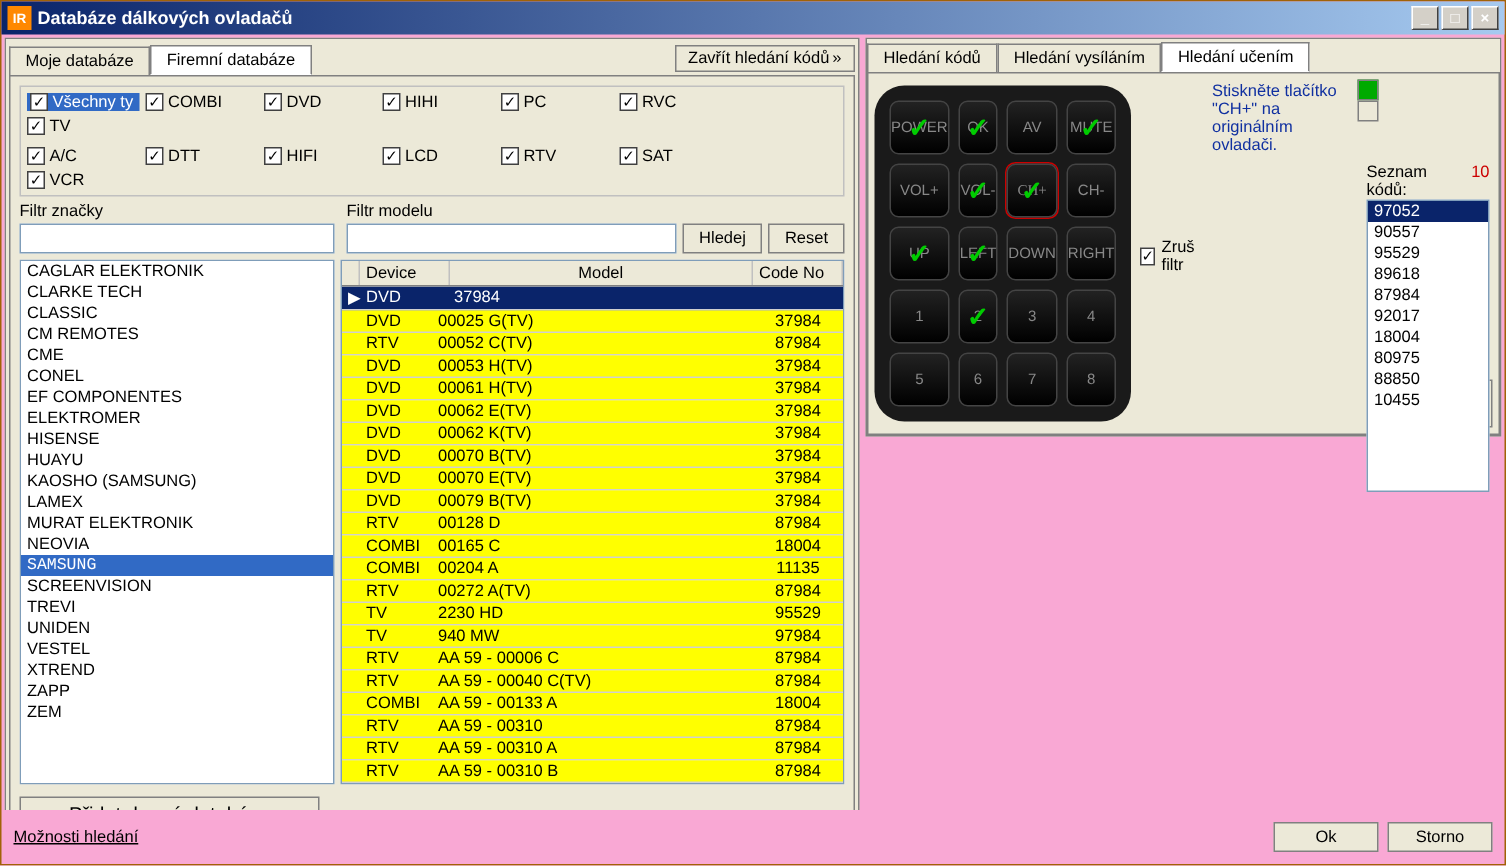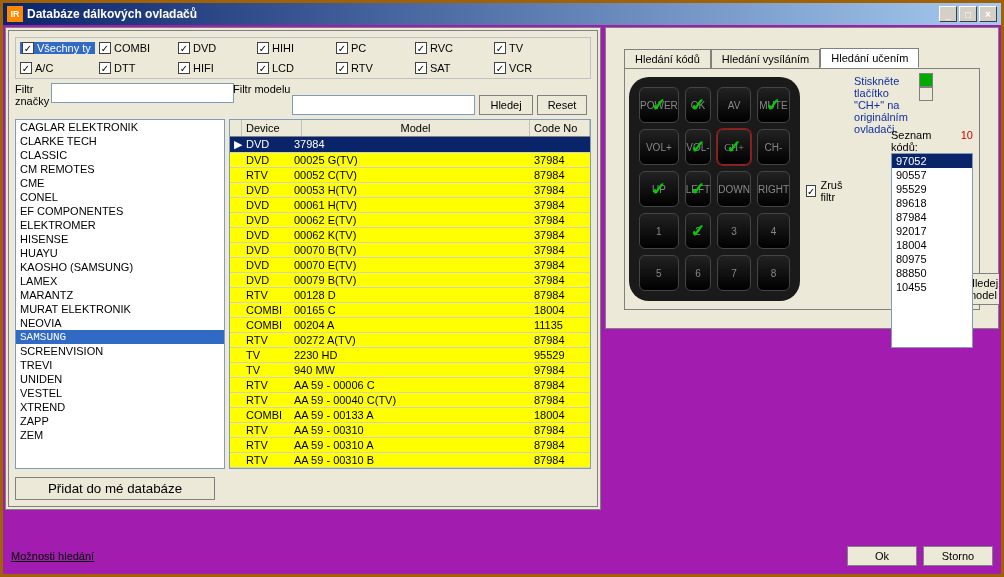--- a/index.html
+++ b/index.html
@@ -1,64 +1,64 @@
 <!DOCTYPE html>
 <html><head>
 <meta charset="utf-8">
 <style>
 * { box-sizing: border-box; margin: 0; padding: 0; }
 body { font-family: Tahoma, Arial, sans-serif; font-size: 11px; background: #ece9d8; color: #000; }
-.window { width: 1004px; height: 577px; border: 3px solid #a16207; background: #a21caf; display: flex; flex-direction: column; }
+.window { width: 1004px; height: 577px; border: 1px solid #a16207; background: #f9a8d4; display: flex; flex-direction: column; }
 .titlebar { background: linear-gradient(to right, #0a246a, #a6caf0); color: #fff; height: 22px; display: flex; align-items: center; padding: 0 4px; font-weight: bold; font-size: 12px; }
 .titlebar .icon-box { width: 16px; height: 16px; background: #f80; margin-right: 4px; display:inline-flex; align-items:center; justify-content:center; font-size:9px; font-weight:bold;}
 .titlebar .title { flex: 1; }
 .winbtns { display: flex; gap: 2px; }
 .winbtn { width: 18px; height: 16px; background: #d4d0c8; border: 1px solid #fff; border-right-color:#404040; border-bottom-color:#404040; display:flex; align-items:center; justify-content:center; font-size:10px; font-weight:bold; cursor:pointer;}
 
 .body { flex:1; display:flex; flex-direction:column; padding:2px; gap:2px; overflow:hidden;}
 .toprow { display:flex; gap:4px; align-items:flex-start;}
 .left-pane { flex:1; border:1px solid #808080; background:#ece9d8; display:flex; flex-direction:column; padding:2px;}
-.right-pane { width:394px; border:1px solid #808080; background:#ece9d8; display:flex; flex-direction:column; padding:18px;}
+.right-pane { width:424px; border:1px solid #808080; background:#ece9d8; display:flex; flex-direction:column; padding:0;}
 
 .tabsrow { display:flex; align-items:center; height:22px; gap:0; }
 .tab { border:1px solid #808080; border-bottom:none; background:#ece9d8; padding:3px 10px; font-size:11px; cursor:pointer; position:relative; top:1px;}
 .tab.active { background:#fff; border-bottom:1px solid #fff; z-index:2;}
 .tab.inactive { background:#ece9d8; }
 .spacer { flex:1; }
 .closebtn { border:1px solid #808080; background:#ece9d8; padding:2px 8px; font-size:11px; cursor:pointer; display:flex; align-items:center; gap:2px;}
 
 .panelbody { border:1px solid #808080; background:#ece9d8; padding:6px; flex:1; display:flex; flex-direction:column; gap:4px; overflow:hidden;}
 
 .chkrow { display:flex; gap:4px; border:1px solid #c0c0c0; padding:4px; flex-wrap:wrap;}
 .chk { display:flex; align-items:center; gap:3px; width:75px; }
 .chk.hl { background:#316ac5; color:#fff; padding:0 2px;}
 .cbox { width:12px; height:12px; border:1px solid #404040; background:#fff; display:inline-flex; align-items:center; justify-content:center; font-size:10px; color:#000;}
 
 .filterrow { display:flex; gap:8px; }
-.filtercol { display:flex; flex-direction:row; gap:2px; }
+.filtercol { display:flex; flex-direction:column; gap:2px; }
 .filtercol.brand { width:210px;}
 .filtercol.model { flex:1;}
 .txtinput { height:20px; border:1px solid #7f9db9; background:#fff; padding:2px;}
 .btn { border:1px solid #808080; background:#ece9d8; padding:3px 10px; cursor:pointer; font-size:11px;}
 
 .listsrow { flex:1; display:flex; gap:4px; overflow:hidden;}
 .brandlist { width:210px; border:1px solid #7f9db9; background:#fff; overflow-y:auto; font-size:11px;}
 .brandlist div { padding:1px 4px; cursor:pointer;}
 .brandlist div.sel { background:#316ac5; color:#fff;font-family:Liberation Mono, monospace;}
 
 .modeltable { flex:1; border:1px solid #7f9db9; background:#fff; display:flex; flex-direction:column; overflow:hidden;}
 .thead { display:flex; background:#ece9d8; border-bottom:1px solid #808080; font-size:11px;}
 .thead div { padding:2px 4px; border-right:1px solid #c0c0c0;}
 .th-dev{width:60px;} .th-mod{flex:1; text-align:center;} .th-code{width:60px;}
 .tbody { flex:1; overflow-y:scroll;}
 .trow { display:flex; font-size:11px; border-bottom:1px solid #d0d0d0;}
 .trow.sel { background:#0a246a; color:#fff;}
 .trow.yel { background:#ffff00;}
 .trow div { padding:1px 4px;}
-.td-mark{width:12px;} .td-dev{width:48px;} .td-mod{flex:1;} .td-code{width:60px;}
+.td-mark{width:12px;} .td-dev{width:48px;} .td-mod{flex:1;} .td-code{width:60px;text-align:center;}
 
 .addbtn { width:200px; padding:3px; border:1px solid #808080; background:#ece9d8; cursor:pointer; text-align:center; margin-top:4px;}
 
 
 .remotebox { background:#1a1a1a; border-radius:20px; padding:10px; margin:4px auto; width:320px; display:grid; grid-template-columns:repeat(4,1fr); gap:6px;}
 .rbtn { height:36px; border-radius:6px; background:linear-gradient(to bottom,#222,#000); border:1px solid #444; color:#888; display:flex; align-items:center; justify-content:center; font-size:10px; position:relative; cursor:pointer;}
 .rbtn.green::after{content:"✓"; color:#0c0; font-size:18px; font-weight:bold; position:absolute;}
 .rbtn.redbox{ box-shadow:0 0 0 1px #c00;font-family:Liberation Serif, serif;}
 .codelist { position:absolute; right:6px; top:60px; width:82px; }
 .codelist .hdr {display:flex; justify-content:space-between; font-size:11px;}
@@ -90,20 +90,29 @@
       <div class="winbtn">_</div>
       <div class="winbtn">□</div>
       <div class="winbtn">×</div>
     </div>
   </div>
 
   <div class="body">
     <div class="toprow" style="flex:1; overflow:hidden;">
 
       <div class="left-pane">
+        <div class="tabsrow">
+          <div class="tab inactive">Moje databáze</div>
+          <div class="tab active">Firemní databáze</div>
+          <div class="spacer"></div>
+          <div class="closebtn">
+              <span>Zavřít hledání kódů</span>
+              <span>»</span>
+            </div>
+        </div>
         <div class="panelbody">
           <div class="chkrow" id="chkrow">
               <div class="chk hl">
                 <span class="cbox">✓</span>
                 <span>Všechny ty</span>
               </div>
               <div class="chk">
                 <span class="cbox">✓</span>
                 <span>COMBI</span>
               </div>
@@ -157,42 +166,41 @@
                 <span>VCR</span>
               </div>
             </div>
           <div class="filterrow">
             <div class="filtercol brand">
               <span>Filtr značky</span>
               <input class="txtinput" style="">
             </div>
             <div class="filtercol model">
               <span>Filtr modelu</span>
-              <div style="display:flex; gap:4px;margin-top:12px;">
+              <div style="display:flex; gap:4px;">
                 <input class="txtinput" style="flex: 1 1 0%;">
                 <button class="btn">Hledej</button>
                 <button class="btn">Reset</button>
               </div>
             </div>
           </div>
           <div class="listsrow">
             <div class="brandlist" id="brandlist">
                 <div>CAGLAR ELEKTRONIK</div>
                 <div>CLARKE TECH</div>
                 <div>CLASSIC</div>
                 <div>CM REMOTES</div>
                 <div>CME</div>
                 <div>CONEL</div>
                 <div>EF COMPONENTES</div>
                 <div>ELEKTROMER</div>
                 <div>HISENSE</div>
                 <div>HUAYU</div>
                 <div>KAOSHO (SAMSUNG)</div>
                 <div>LAMEX</div>
-                <div>MARANTZ</div>
                 <div>MURAT ELEKTRONIK</div>
                 <div>NEOVIA</div>
                 <div class="sel">SAMSUNG</div>
                 <div>SCREENVISION</div>
                 <div>TREVI</div>
                 <div>UNIDEN</div>
                 <div>VESTEL</div>
                 <div>XTREND</div>
                 <div>ZAPP</div>
                 <div>ZEM</div>

